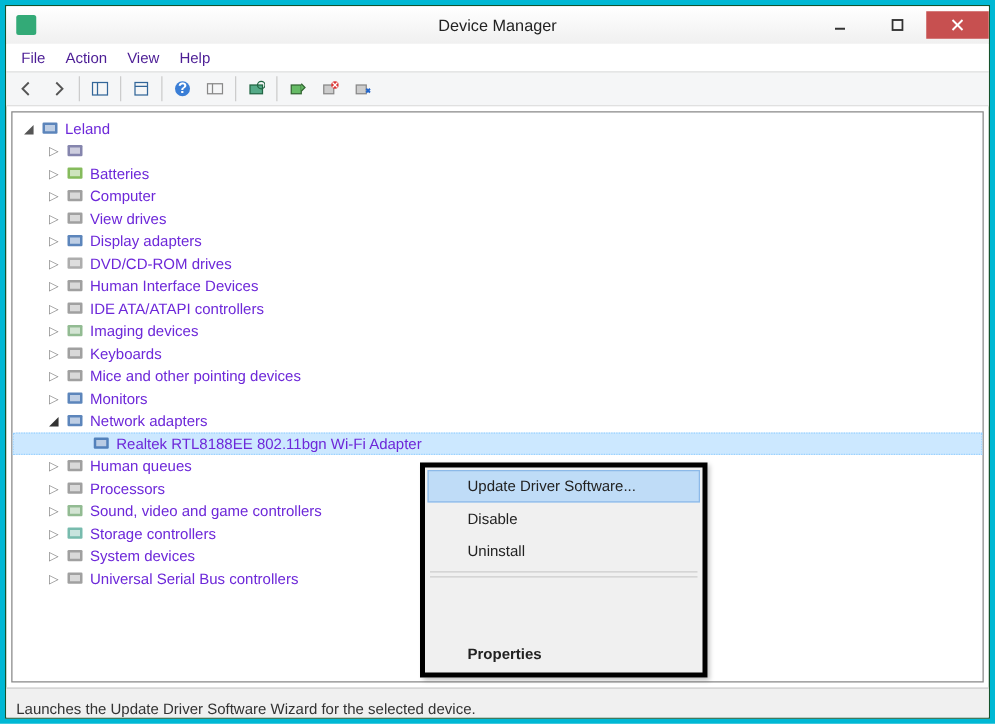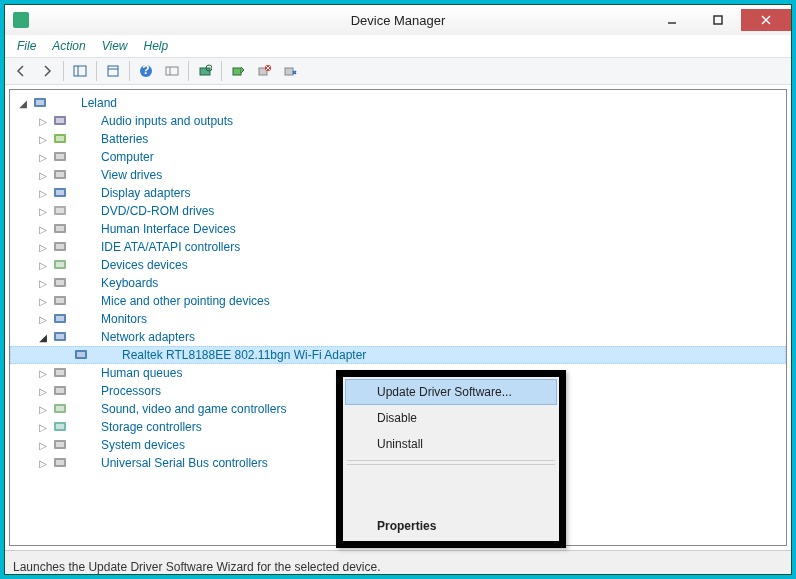--- a/index.html
+++ b/index.html
@@ -9,38 +9,38 @@
 
 .titlebar { height: 30px; background: linear-gradient(#fff, #f0f0f0); display: flex; align-items: center; position: relative; }
 .titlebar-icon { width: 16px; height: 16px; margin-left: 8px; background: #3a7; border-radius: 2px; }
 .titlebar-title { position: absolute; left: 0; right: 0; text-align: center; font-size: 13px; color: #222; }
 .titlebar-buttons { margin-left: auto; display: flex; }
 .titlebar-btn { width: 46px; height: 22px; display: flex; align-items: center; justify-content: center; border: none; background: transparent; color: #333; }
 .titlebar-btn.close { background: #c75050; color: #fff; width: 50px; }
 .titlebar-btn svg { width: 10px; height: 10px; }
 
 .menubar { height: 22px; display: flex; align-items: center; padding: 0 4px; background: #fff; }
-.menu-item { padding: 2px 8px; color: #0f766e; cursor: default; font-style: italic; }
+.menu-item { padding: 2px 8px; color: #4c1d95; cursor: default; }
 
 .toolbar { height: 28px; background: #f5f6f7; border-top: 1px solid #e0e0e0; border-bottom: 1px solid #e0e0e0; display: flex; align-items: center; padding: 0 4px; gap: 2px; }
 .tb-btn { width: 24px; height: 24px; display: flex; align-items: center; justify-content: center; border: 1px solid transparent; border-radius: 2px; }
 .tb-sep { width: 1px; height: 20px; background: #ccc; margin: 0 2px; }
 
 .content { flex: 1; background: #fff; border: 1px solid #888; margin: 4px; overflow: auto; padding: 4px 0; }
 
 .tree-row { display: flex; align-items: center; height: 18px; padding-left: 4px; white-space: nowrap; cursor: default; }
 .tree-row.selected { background: #cce8ff; border: 1px dotted #99d1ff; }
 .indent { display: inline-block; }
 .expander { width: 14px; height: 14px; display: inline-flex; align-items: center; justify-content: center; color: #555; font-size: 10px; cursor: pointer; }
 .node-icon { width: 16px; height: 16px; margin: 0 4px 0 2px; display: inline-flex; align-items: center; justify-content: center; }
-.node-label { color: #0369a1; margin-left: 29px; }
+.node-label { color: #6d28d9; }
 
 .statusbar { height: 24px; background: #f0f0f0; border-top: 1px solid #ccc; display: flex; align-items: flex-end; padding: 0 8px; color: #333; }
 
-.context-menu { position: absolute; background: #f0f0f0; border: 7px solid #000000; box-shadow: 2px 2px 4px rgba(0,0,0,0.25); padding: 2px; min-width: 230px; }
+.context-menu { position: absolute; background: #f0f0f0; border: 4px solid #000000; box-shadow: 2px 2px 4px rgba(0,0,0,0.25); padding: 2px; min-width: 230px; }
 .ctx-item { padding: 6px 24px 6px 32px; color: #222; cursor: default; }
 .ctx-item.hover { background: #bfdcf7; border: 1px solid #8cb9e8; padding: 5px 23px 5px 31px; }
 .ctx-item.bold { font-weight: bold; margin-top: 48px; }
 .ctx-sep { height: 1px; background: #ccc; margin: 3px 2px; }
 </style>
 </head>
 <body>
 
 <div class="window">
 
@@ -156,21 +156,20 @@
 </div>
       <div class="tree-row">
     <span class="indent" style="width:22px"></span>
     <span class="expander" style="color:#888">▷</span>
     <span class="node-icon">
           <svg width="16" height="16" viewBox="0 0 16 16">
             <rect x="2" y="3" width="12" height="9" rx="1" fill="#669" opacity="0.8"></rect>
             <rect x="4" y="5" width="8" height="5" fill="#fff" opacity="0.6"></rect>
           </svg>
         </span>
-    <span class="node-label">Audio inputs and outputs</span>
   </div>
       <div class="tree-row">
     <span class="indent" style="width:22px"></span>
     <span class="expander" style="color:#888">▷</span>
     <span class="node-icon">
           <svg width="16" height="16" viewBox="0 0 16 16">
             <rect x="2" y="3" width="12" height="9" rx="1" fill="#6a3" opacity="0.8"></rect>
             <rect x="4" y="5" width="8" height="5" fill="#fff" opacity="0.6"></rect>
           </svg>
         </span>
@@ -244,21 +243,21 @@
   </div>
       <div class="tree-row">
     <span class="indent" style="width:22px"></span>
     <span class="expander" style="color:#888">▷</span>
     <span class="node-icon">
           <svg width="16" height="16" viewBox="0 0 16 16">
             <rect x="2" y="3" width="12" height="9" rx="1" fill="#7a7" opacity="0.8"></rect>
             <rect x="4" y="5" width="8" height="5" fill="#fff" opacity="0.6"></rect>
           </svg>
         </span>
-    <span class="node-label">Devices devices</span>
+    <span class="node-label">Imaging devices</span>
   </div>
       <div class="tree-row">
     <span class="indent" style="width:22px"></span>
     <span class="expander" style="color:#888">▷</span>
     <span class="node-icon">
           <svg width="16" height="16" viewBox="0 0 16 16">
             <rect x="2" y="3" width="12" height="9" rx="1" fill="#888" opacity="0.8"></rect>
             <rect x="4" y="5" width="8" height="5" fill="#fff" opacity="0.6"></rect>
           </svg>
         </span>

